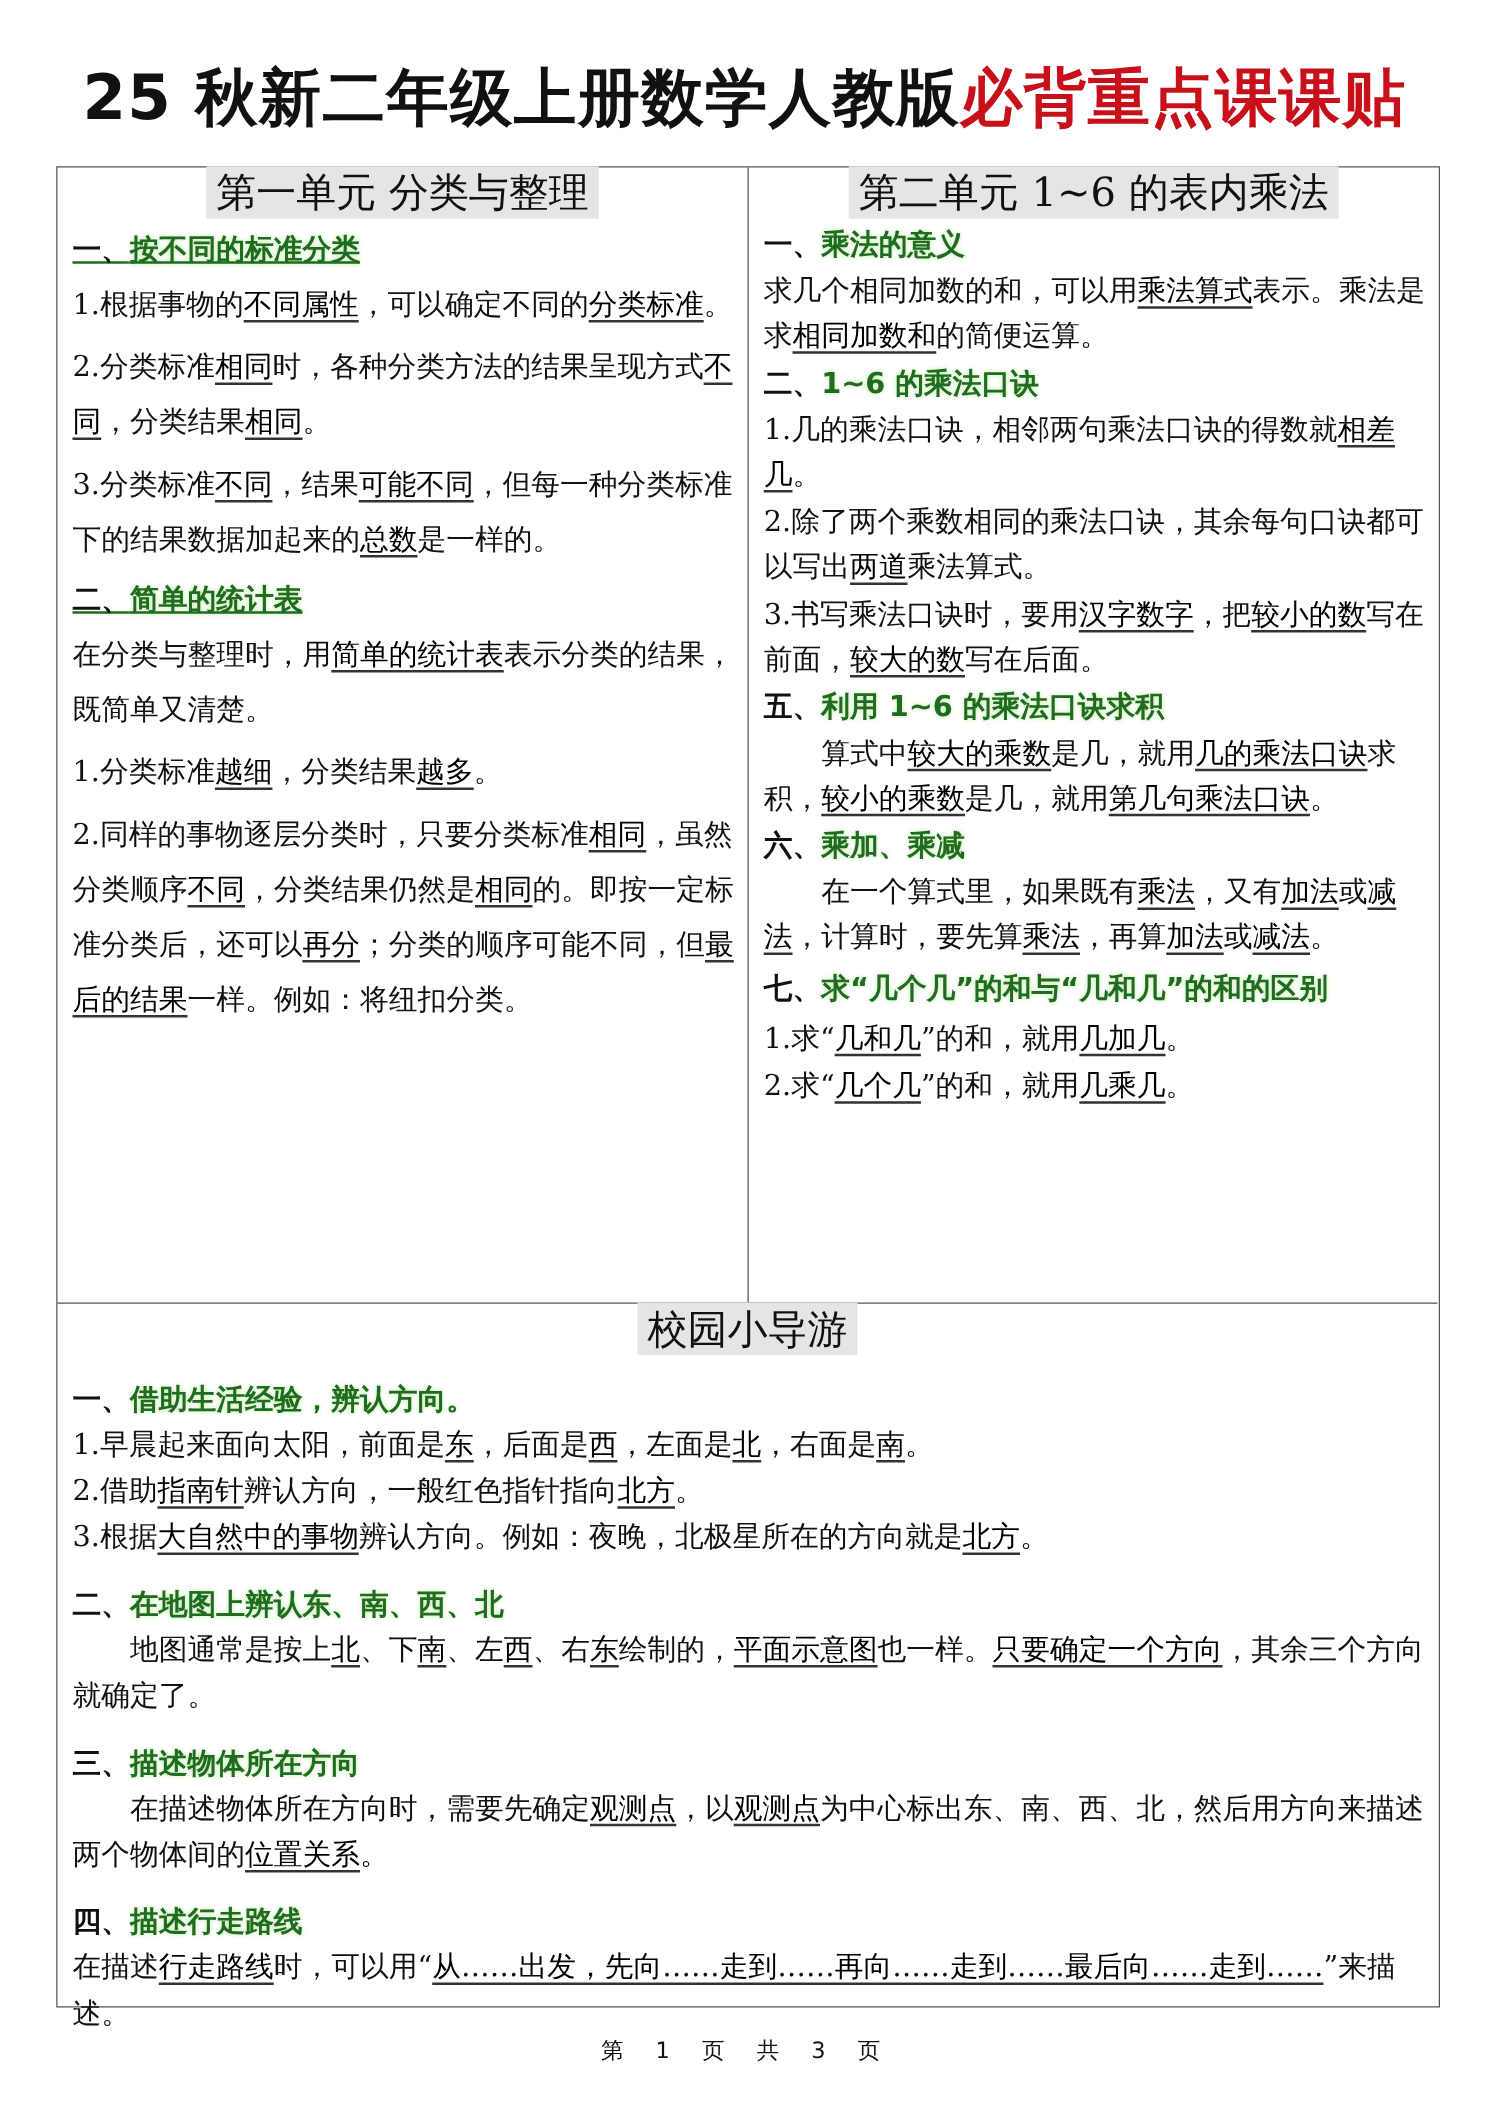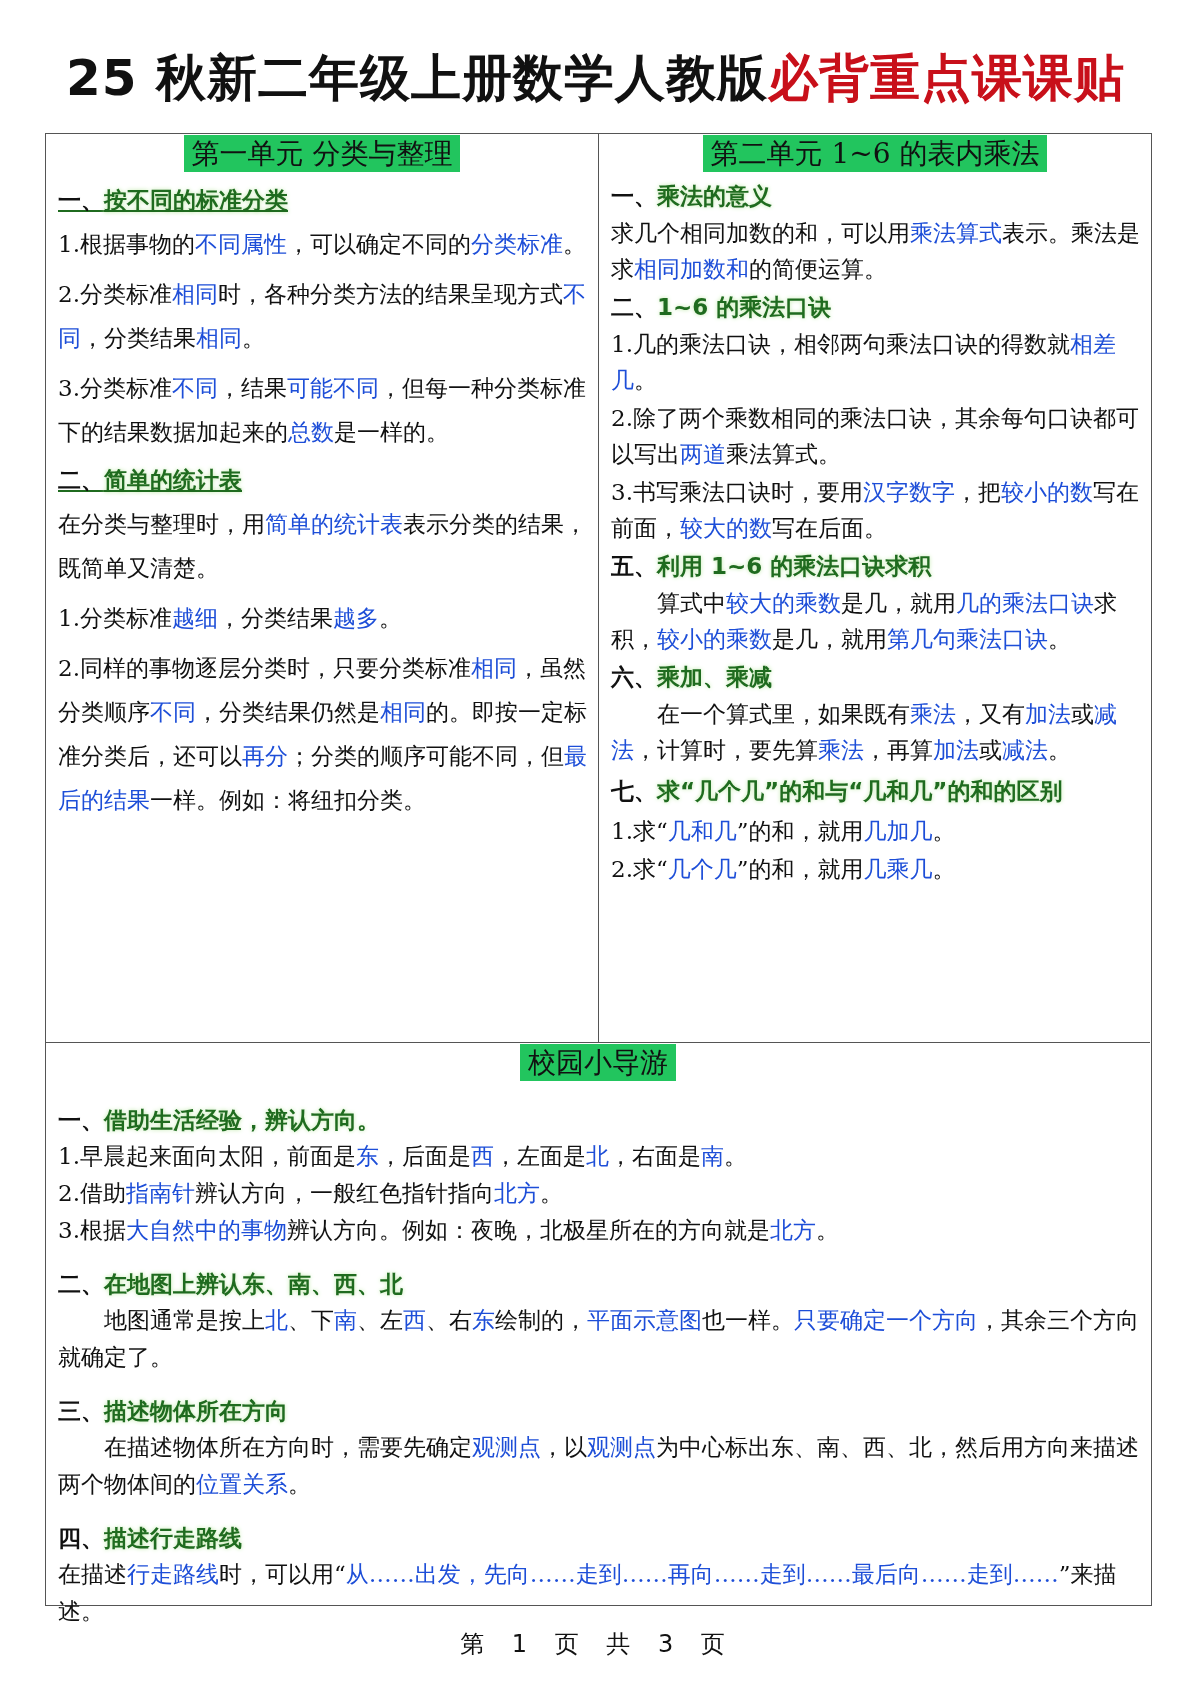--- a/index.html
+++ b/index.html
@@ -10,39 +10,39 @@
            font-size:50px; letter-spacing:1px; line-height:60px; }
   .title .red { color:#c8101a; }
   .sheet { position:absolute; left:45px; top:133px; width:1107px; height:1473px;
            border:1.5px solid #555; box-sizing:border-box; }
   .col { position:absolute; top:0; box-sizing:border-box; }
   .col.left { left:0; width:553px; height:908px; border-right:1.5px solid #555; }
   .col.right { left:553px; width:552px; height:908px; }
   .bottom { position:absolute; left:0; top:908px; width:1104px; height:642px;
             border-top:1.5px solid #555; box-sizing:border-box; }
   .unit-title { text-align:center; margin-top:2px; height:40px; }
-  .unit-title span { background:#22c55e; padding:2px 8px; font-size:28px; line-height:36px; }
+  .unit-title span { background:#e5e5e5; padding:2px 8px; font-size:32px; line-height:36px; }
   .h { color:#1f6b1f; font-weight:bold; font-family:"DejaVu Sans","Liberation Sans",sans-serif;
        font-size:23px; text-shadow:0 0 4px #bfe9a8; }
   .h .num { color:#111; text-shadow:none; }
   .p { font-size:23px; }
-  .k { color:#1d4ed8; text-decoration-color:#333;
+  .k { color:#000000; text-decoration:underline; text-decoration-color:#333;
        text-underline-offset:5px; text-decoration-thickness:1.5px; }
   .left .blk { padding:0 10px 0 12px; }
   .left .h { line-height:40px; margin-top:4px;text-decoration:underline; }
   .left .p { line-height:44px; margin:2px 0 6px; }
   .right .blk { padding:0 10px 0 12px; }
   .right .h { line-height:36px; margin-top:2px; }
   .right .p { line-height:36px; margin:1px 0 2px; }
   .bottom .blk { padding:0 10px 0 12px; }
   .bottom .h { line-height:36px; margin-top:17px; }
   .bottom .p { line-height:37px; margin:0; }
   .indent { text-indent:2em; }
   .footer { position:absolute; top:1628px; left:0; width:1191px; text-align:center;
-            font-family:"DejaVu Sans","Liberation Sans",sans-serif; font-size:24px; word-spacing:8px; letter-spacing:6px; }
+            font-family:"DejaVu Sans","Liberation Sans",sans-serif; font-size:18px; word-spacing:8px; letter-spacing:6px; }
 </style>
 </head>
 <body>
 
 <div class="title"><span>25 秋新二年级上册数学人教版</span><span class="red">必背重点课课贴</span></div>
 
 <div class="sheet">
   <div class="col left">
     <div class="unit-title"><span>第一单元  分类与整理</span></div>
     <div class="blk">

